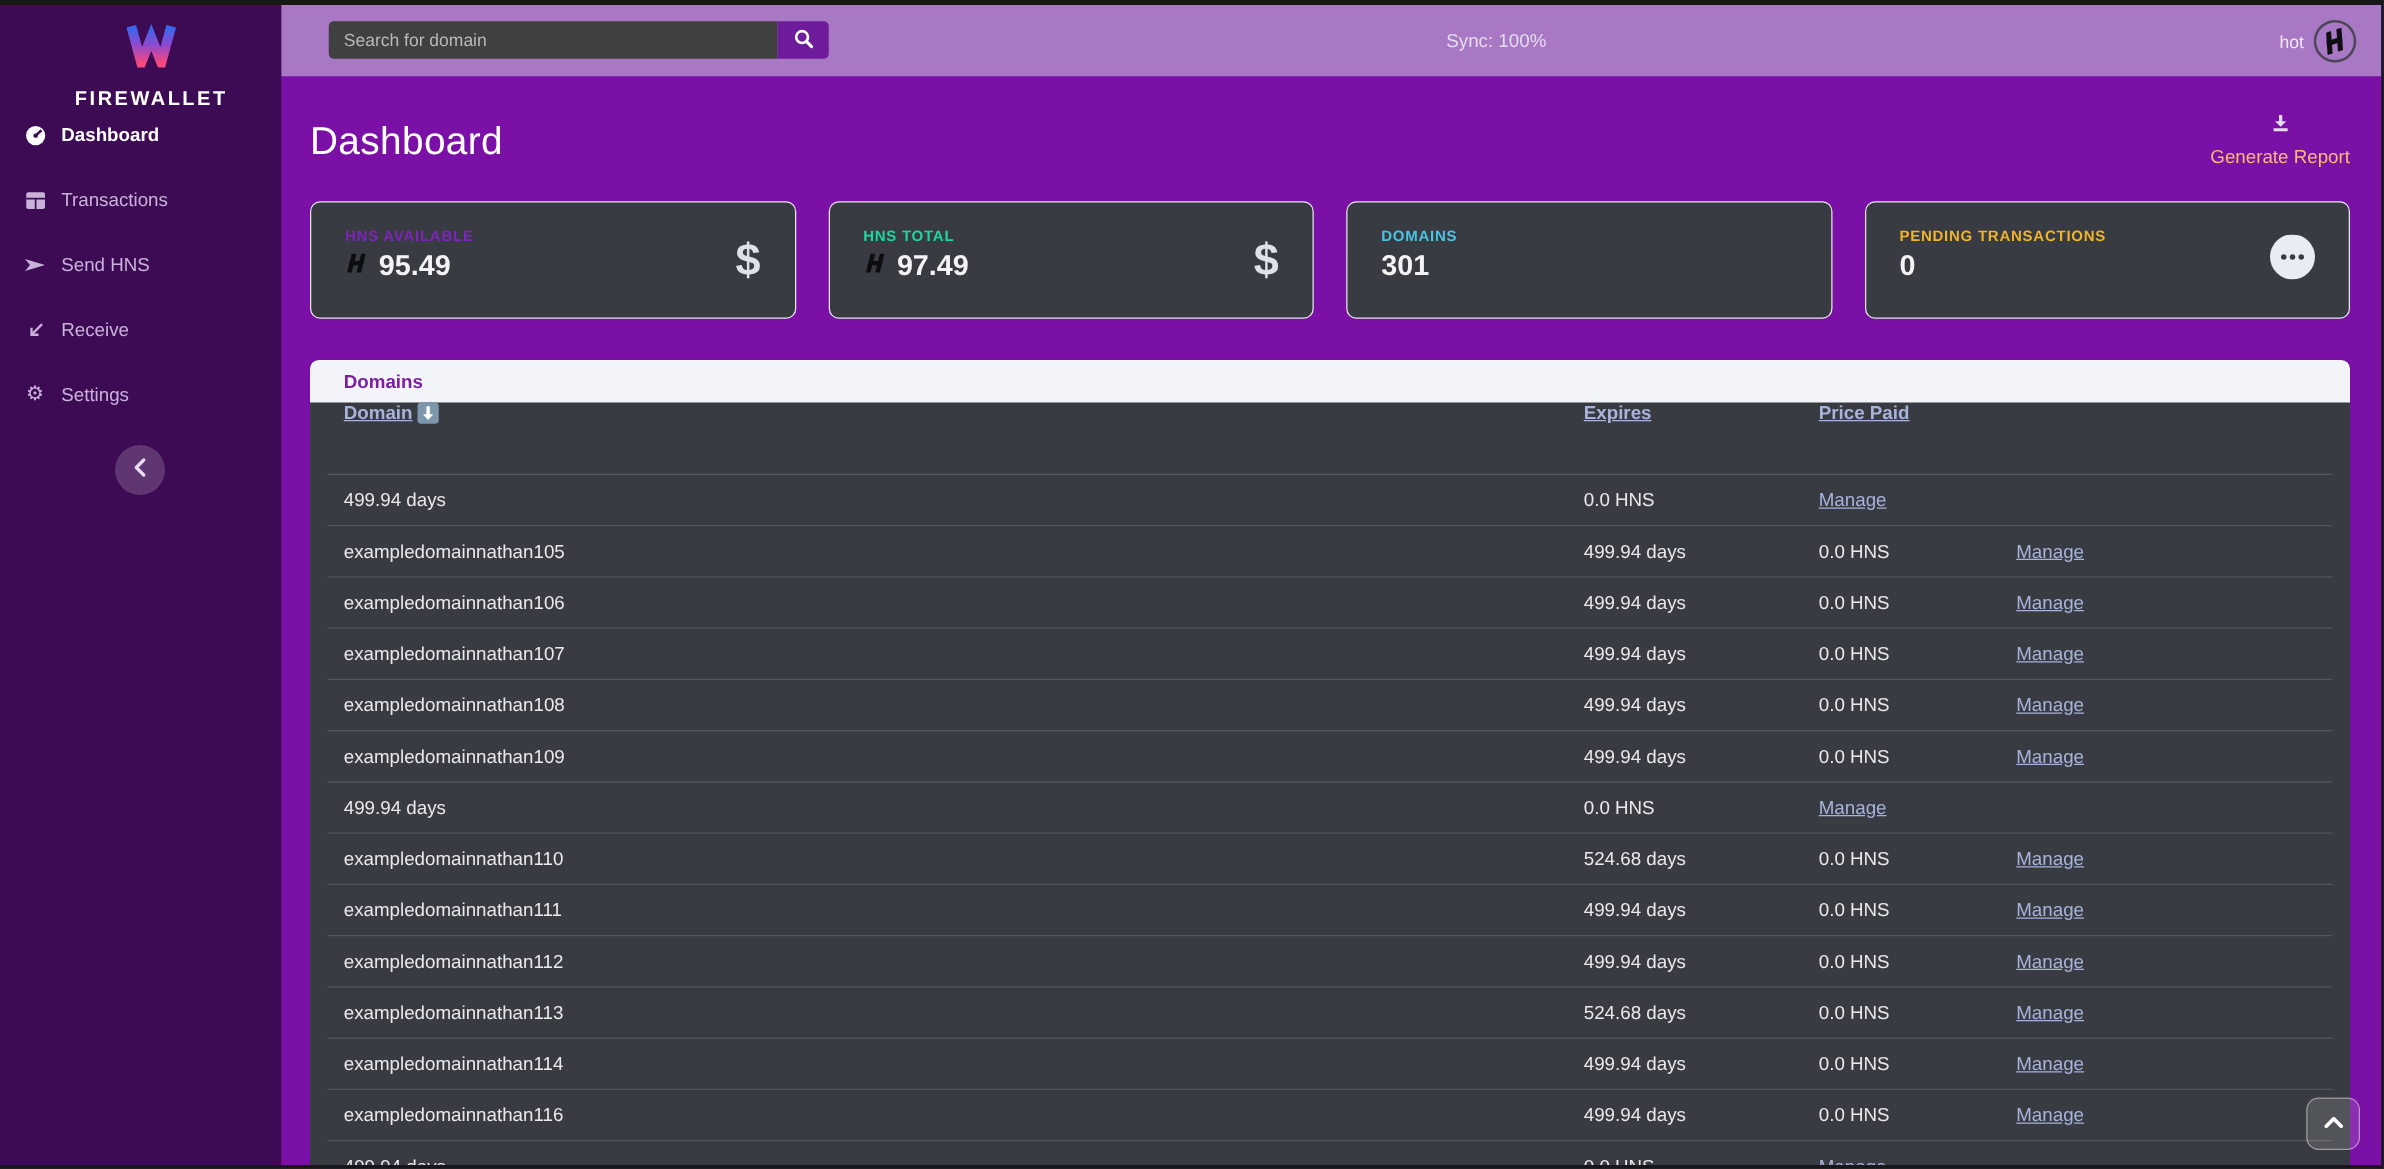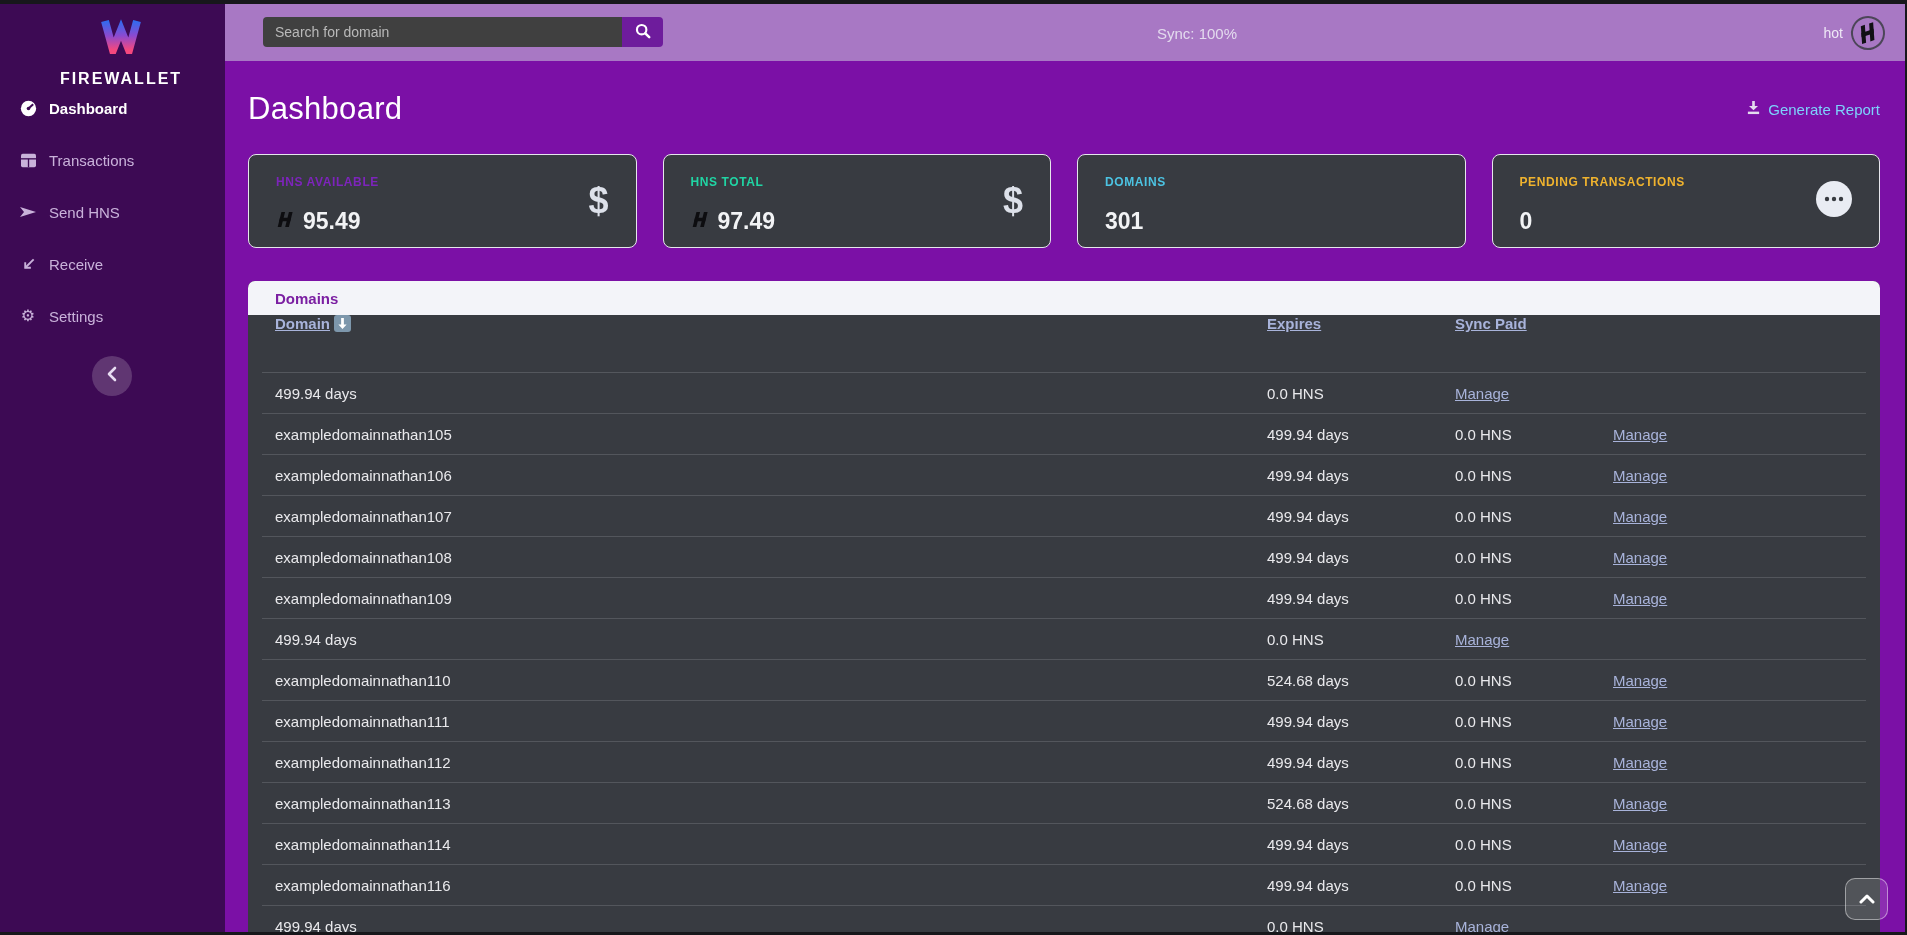--- a/index.html
+++ b/index.html
@@ -35,27 +35,27 @@
   .hot-group { position:absolute; right:20px; top:50%; transform:translateY(-50%);
                display:flex; align-items:center; gap:8px; }
   .hot-label { color:#efe9f6; font-size:14px; }
   .hot-avatar { width:34px; height:34px; border-radius:50%; border:2px solid #4c4658;
                 display:flex; align-items:center; justify-content:center; transform:rotate(-18deg); cursor:pointer; }
 
   
   .main { padding:0 25px 0 23px; }
   .page-head { display:flex; align-items:center; justify-content:space-between; margin-top:30px; }
   .page-title { color:#ffffff; font-size:31px; font-weight:500; letter-spacing:0.3px; }
-  .report-link { display:flex; align-items:center; gap:7px; color:#7dd3fc; font-size:15px; cursor:pointer; }
+  .report-link { display:flex; align-items:center; gap:7px; color:#fdba74; font-size:15px; cursor:pointer;flex-direction:column; }
 
   .cards { display:flex; gap:26px; margin-top:27px; }
   .card { flex:1; height:94px; background:#383b41; border:1px solid #e6e6ec; border-radius:8px;
           position:relative; padding:20px 0 0 27px; }
   .card-label { font-size:12px; font-weight:bold; letter-spacing:0.6px; }
-  .card-value-row { display:flex; align-items:center; gap:8px; margin-top:19px; }
+  .card-value-row { display:flex; align-items:center; gap:8px; margin-top:3px; }
   .card-value { color:#f2f3f5; font-size:23px; font-weight:bold; }
   .card-side-icon { position:absolute; right:27px; top:50%; transform:translateY(-50%); }
   .dollar { font-size:36px; font-weight:bold; color:#dde1ea; line-height:1; }
 
   
   .panel { margin-top:33px; background:#383b41; border-radius:7px 7px 0 0; height:700px; }
   .panel-head { height:34px; background:#f3f4f9; border-radius:7px 7px 0 0;
                 display:flex; align-items:center; padding-left:27px; }
   .panel-title { color:#7b1fa2; font-size:15px; font-weight:bold; }
   .table { margin:0 14px; }
@@ -256,21 +256,21 @@
           <div class="t-row t-head">
             <span class="domain-header-cell">
               <span class="t-col-header">Domain</span>
               <span class="sort-badge">
                 <svg width="11" height="13" viewBox="0 0 12 14">
                     <path fill="#ffffff" d="M4.5 1h3v7h3L6 13 1.5 8h3Z"></path>
                   </svg>
               </span>
             </span>
             <span class="t-col-header">Expires</span>
-            <span class="t-col-header">Sync Paid</span>
+            <span class="t-col-header">Price Paid</span>
             <span></span>
           </div>
           <div class="t-body" id="table-body">
               <div class="t-row">
     <span class="cell">499.94 days</span>
     <span class="cell">0.0 HNS</span>
     <span class="manage-link">Manage</span>
   </div>
               <div class="t-row">
     <span class="cell">exampledomainnathan105</span>

